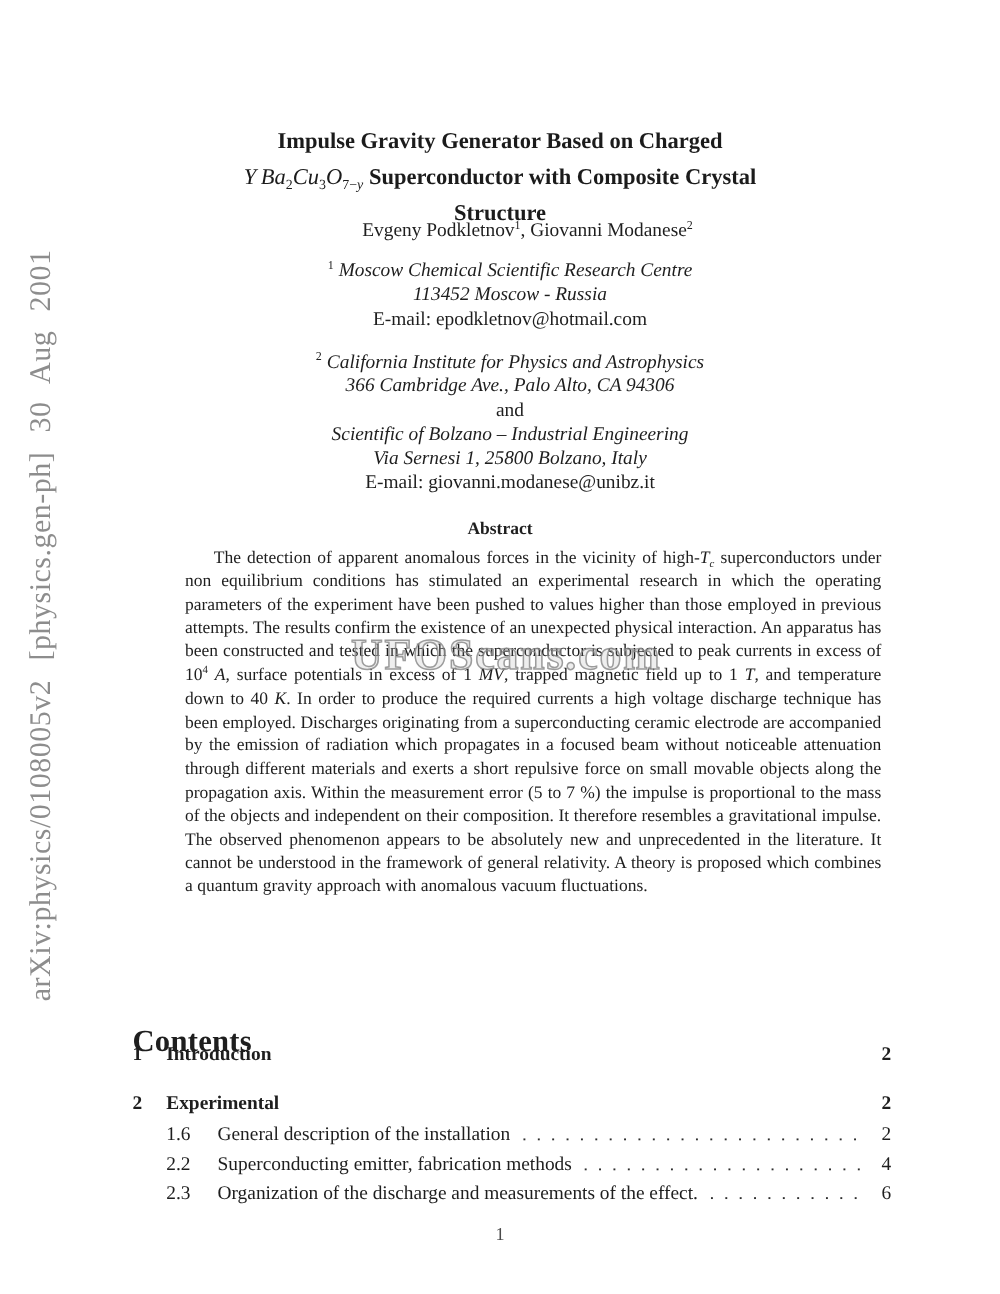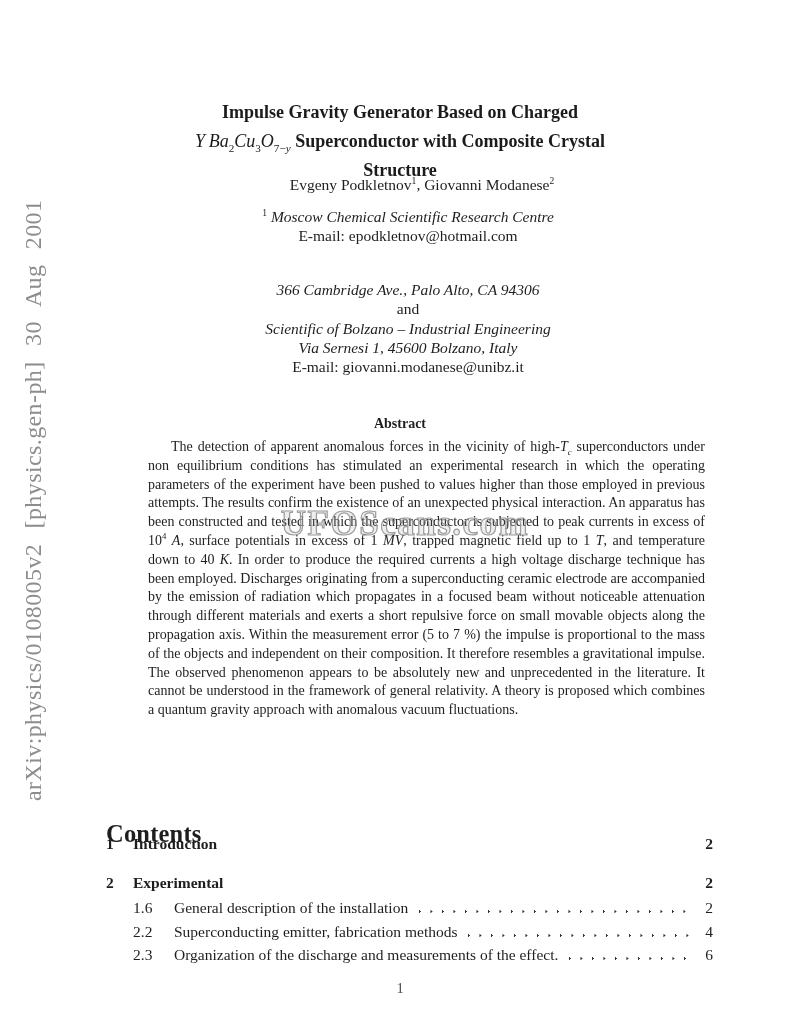--- a/index.html
+++ b/index.html
@@ -96,28 +96,30 @@
 <div class="title-block">
   <div>Impulse Gravity Generator Based on Charged</div>
   <div><span class="formula"><span class="it">Y Ba</span><sub>2</sub><span class="it">Cu</span><sub>3</sub><span class="it">O</span><sub>7−</sub><sub class="it">y</sub></span><span> Superconductor with Composite Crystal</span></div>
   <div>Structure</div>
 </div>
 
 <div class="authors-line"><span>Evgeny Podkletnov</span><sup>1</sup><span>, Giovanni Modanese</span><sup>2</sup></div>
 
 <div class="affil affil-1">
   <div><sup>1</sup><span class="it">Moscow Chemical Scientific Research Centre</span></div>
+  <div class="it">113452 Moscow - Russia</div>
   <div>E-mail: epodkletnov@hotmail.com</div>
 </div>
 
 <div class="affil affil-2">
+  <div><sup>2</sup><span class="it">California Institute for Physics and Astrophysics</span></div>
   <div class="it">366 Cambridge Ave., Palo Alto, CA 94306</div>
   <div>and</div>
   <div class="it">Scientific of Bolzano – Industrial Engineering</div>
-  <div class="it">Via Sernesi 1, 45600 Bolzano, Italy</div>
+  <div class="it">Via Sernesi 1, 25800 Bolzano, Italy</div>
   <div>E-mail: giovanni.modanese@unibz.it</div>
 </div>
 
 <div class="abstract-heading">Abstract</div>
 <p class="abstract-body"><span>The detection of apparent anomalous forces in the vicinity of high-</span><span class="it">T</span><sub class="it">c</sub><span> superconductors under non equilibrium conditions has stimulated an experimental research in which the operating parameters of the experiment have been pushed to values higher than those employed in previous attempts. The results confirm the existence of an unexpected physical interaction. An apparatus has been constructed and tested in which the superconductor is subjected to peak currents in excess of 10</span><sup>4</sup><span> </span><span class="it">A</span><span>, surface potentials in excess of 1 </span><span class="it">MV</span><span>, trapped magnetic field up to 1 </span><span class="it">T</span><span>, and temperature down to 40 </span><span class="it">K</span><span>. In order to produce the required currents a high voltage discharge technique has been employed. Discharges originating from a superconducting ceramic electrode are accompanied by the emission of radiation which propagates in a focused beam without noticeable attenuation through different materials and exerts a short repulsive force on small movable objects along the propagation axis. Within the measurement error (5 to 7 %) the impulse is proportional to the mass of the objects and independent on their composition. It therefore resembles a gravitational impulse. The observed phenomenon appears to be absolutely new and unprecedented in the literature. It cannot be understood in the framework of general relativity. A theory is proposed which combines a quantum gravity approach with anomalous vacuum fluctuations.</span></p>
 
 <div class="watermark">UFOScans.com</div>
 
 <div class="contents-heading">Contents</div>
 <div class="toc">

